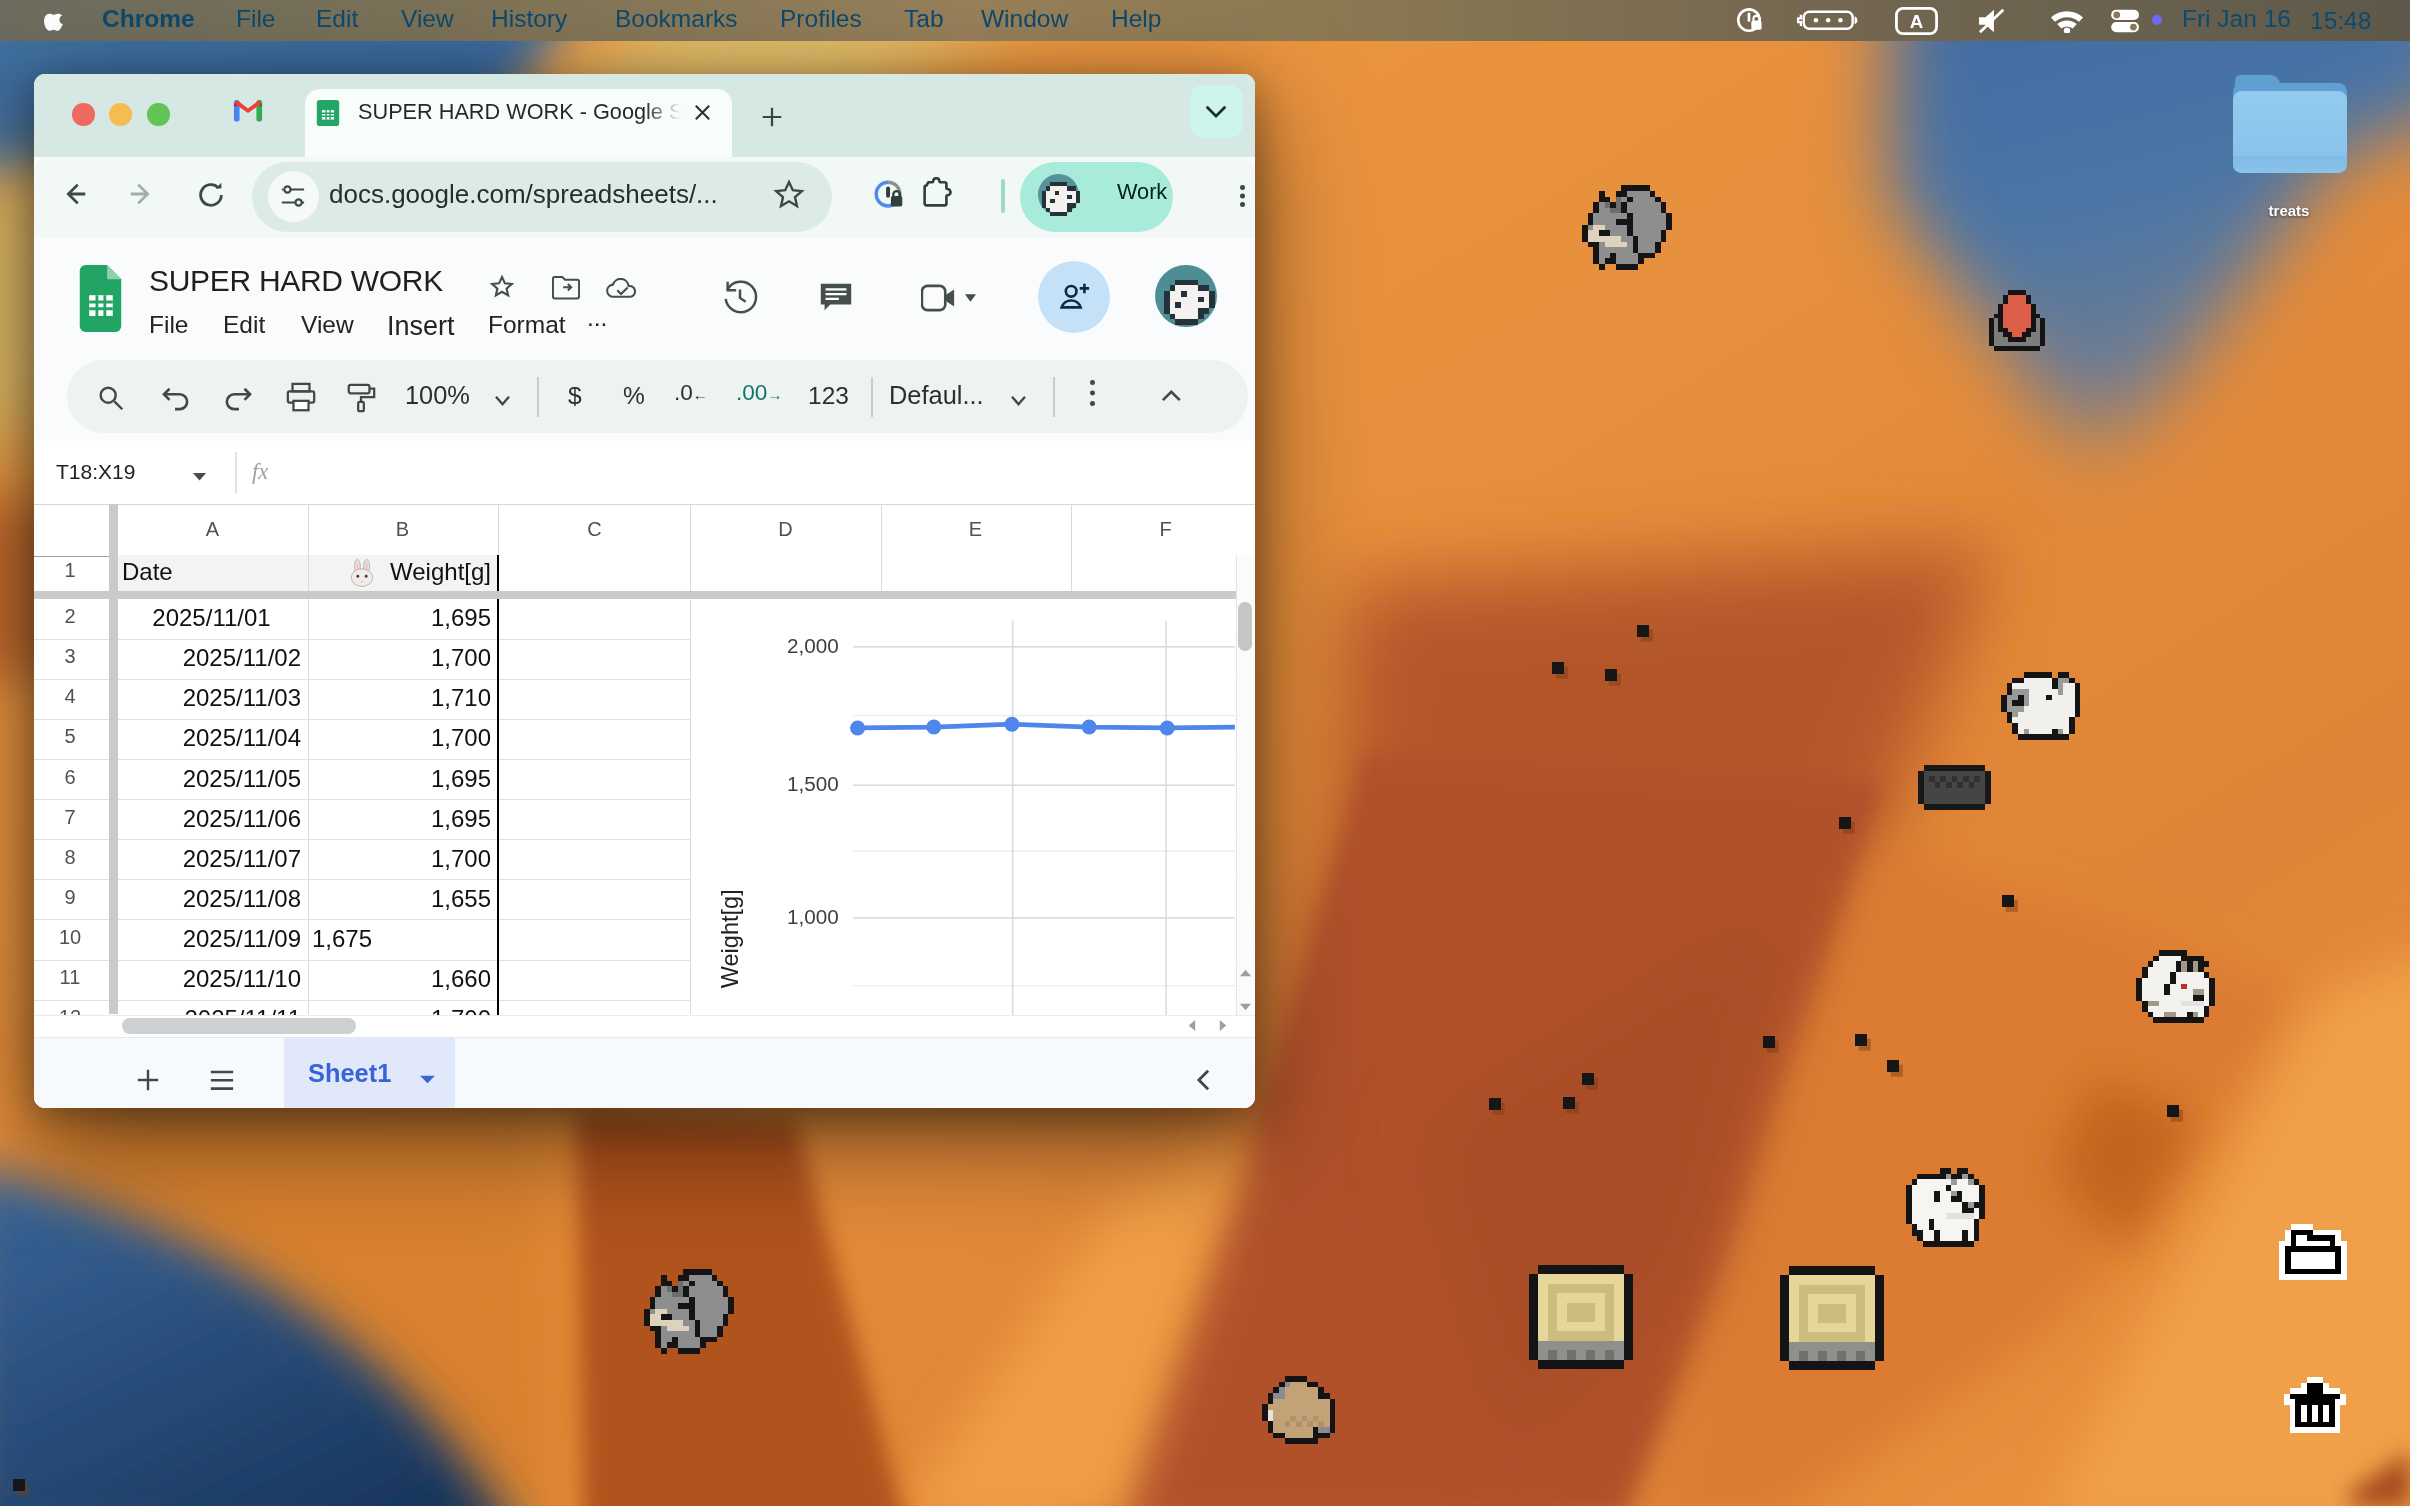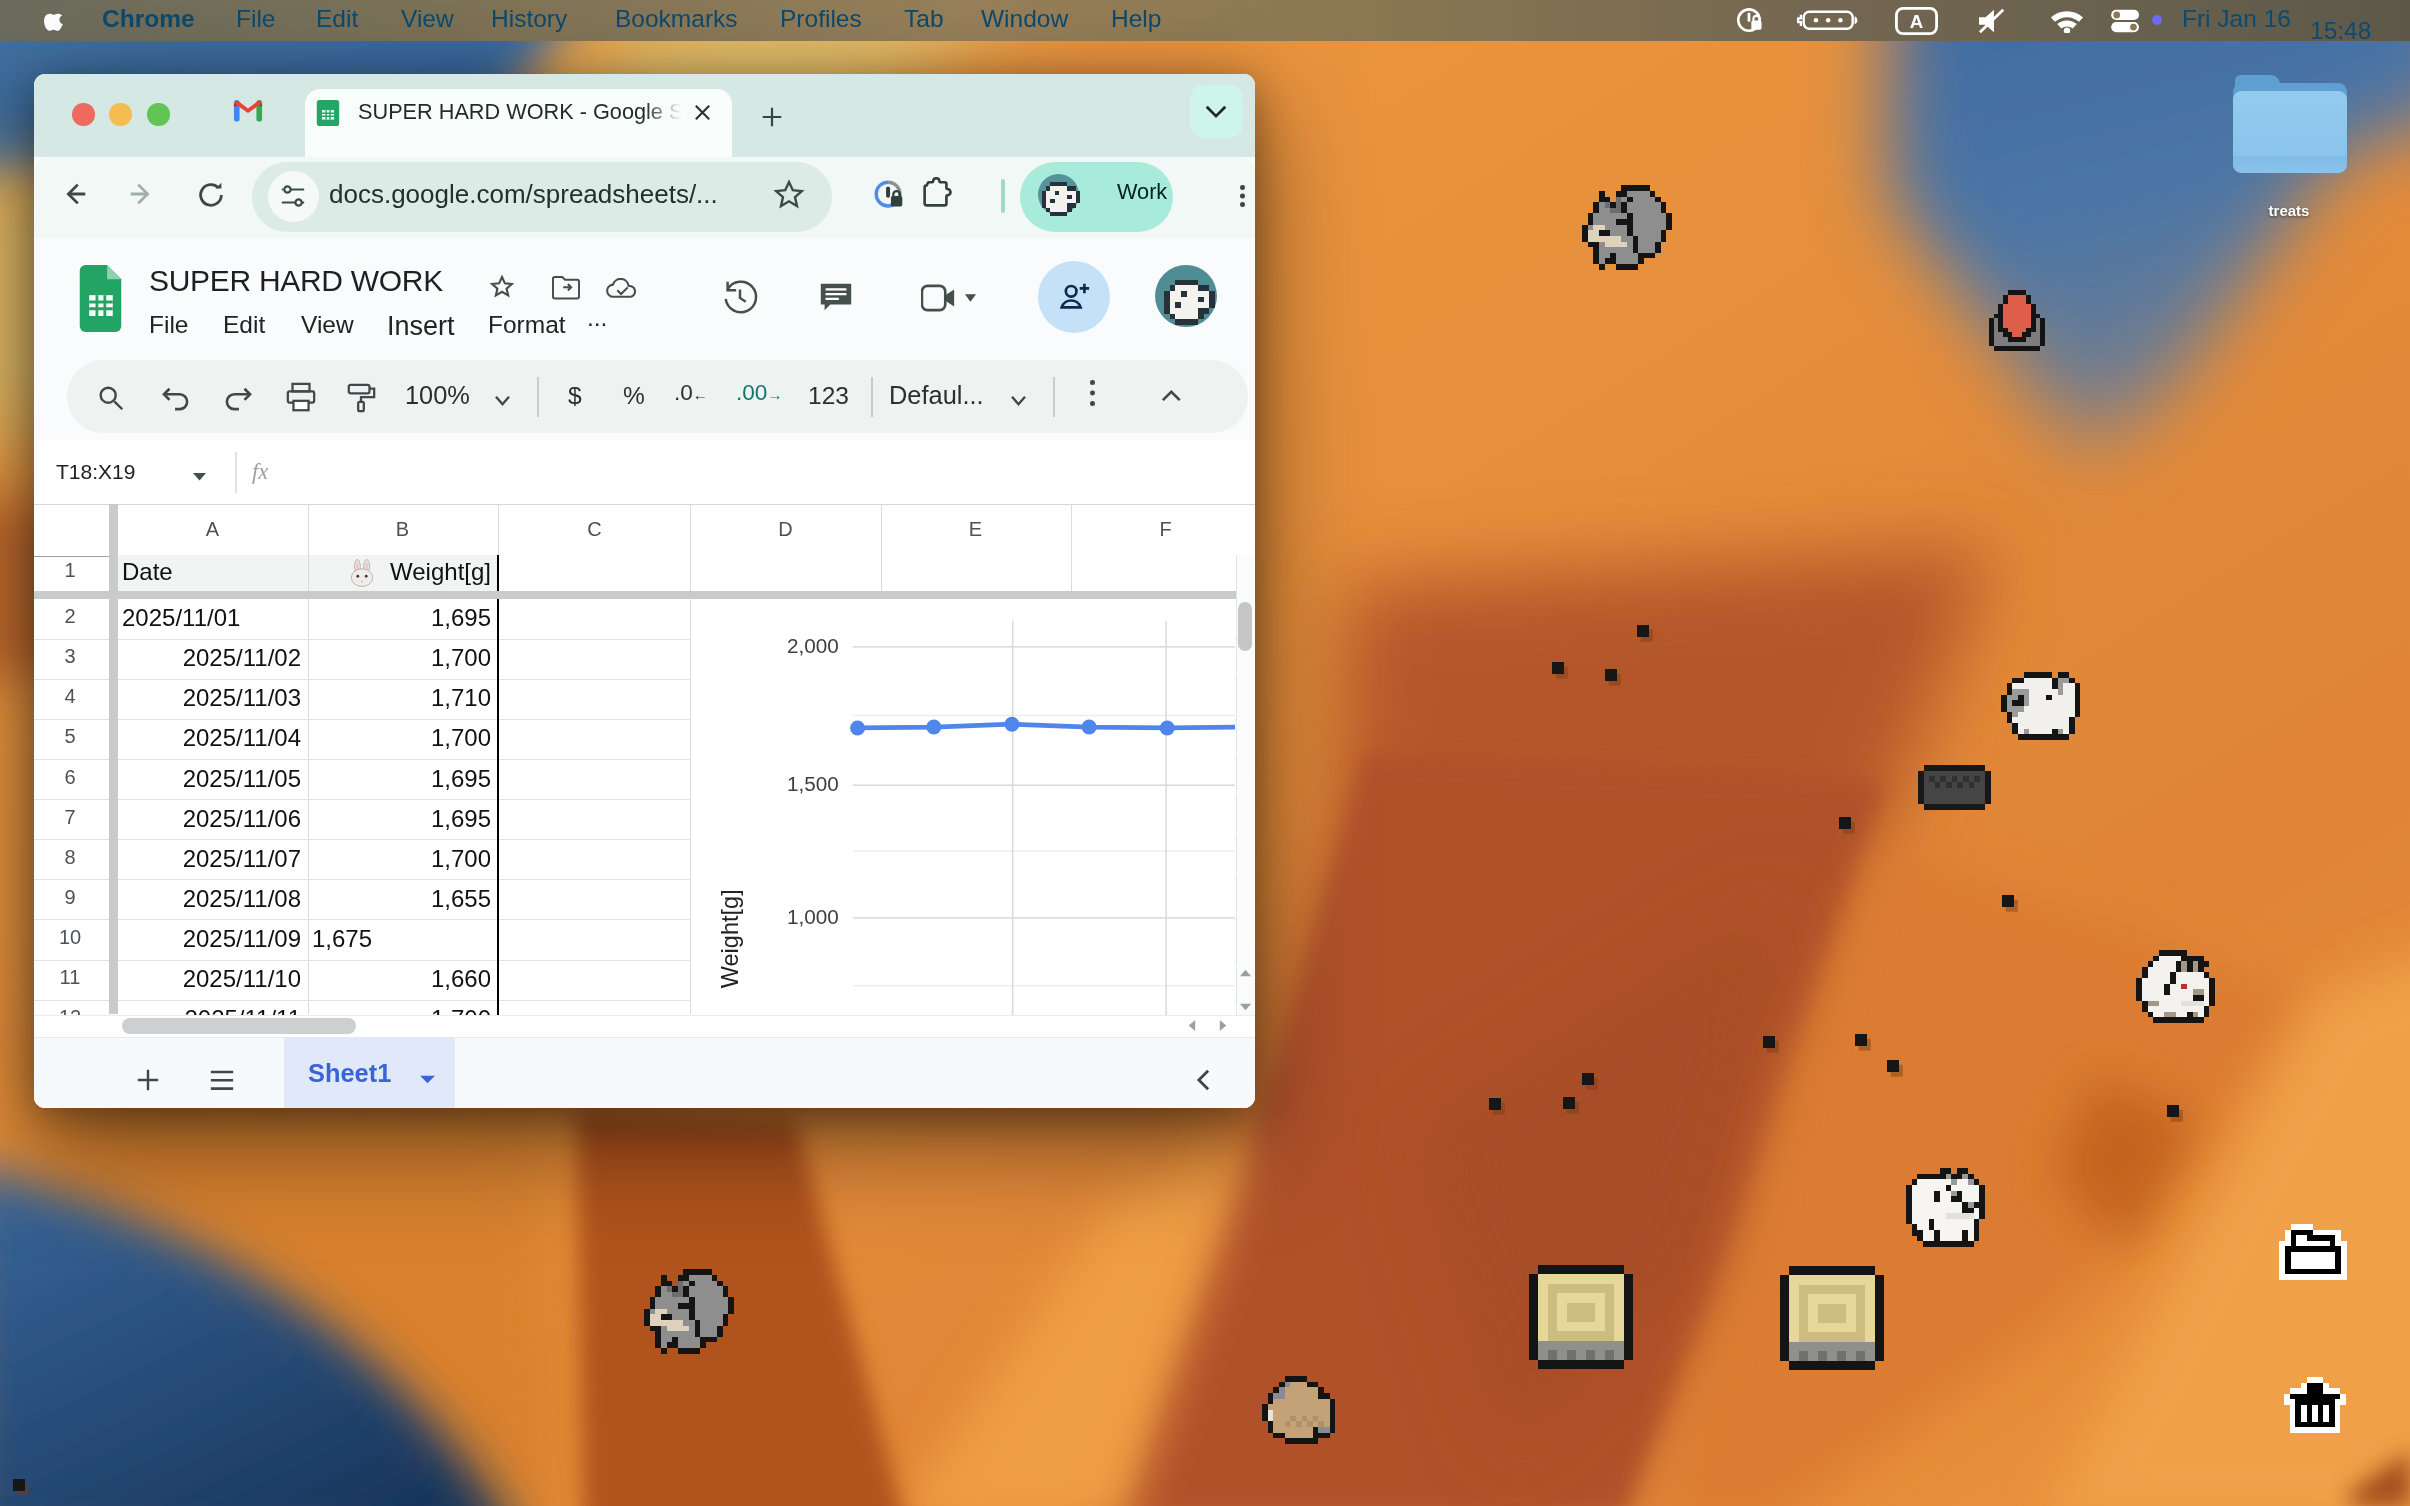--- a/index.html
+++ b/index.html
@@ -818,21 +818,21 @@
   <span class="abs" style="left:236px;top:4.7px;">File</span>
   <span class="abs" style="left:316px;top:4.7px;">Edit</span>
   <span class="abs" style="left:401px;top:4.7px;">View</span>
   <span class="abs" style="left:491px;top:4.7px;">History</span>
   <span class="abs" style="left:615px;top:4.7px;">Bookmarks</span>
   <span class="abs" style="left:780px;top:4.7px;">Profiles</span>
   <span class="abs" style="left:904px;top:4.7px;">Tab</span>
   <span class="abs" style="left:981px;top:4.7px;">Window</span>
   <span class="abs" style="left:1111px;top:4.7px;">Help</span>
   <span class="abs" style="left:2182px;top:4.7px;">Fri Jan 16</span>
-  <span class="abs" style="left:2310px;top:17px;">15:48</span>
+  <span class="abs" style="left:2310px;top:7px;">15:48</span>
 
   <svg class="abs" style="left:1735px;top:5.6px" width="41" height="30" viewBox="0 0 44 32">
     <circle cx="15" cy="15" r="11.5" fill="none" stroke="#fff" stroke-width="2.8"></circle>
     <rect x="13.5" y="7" width="3" height="10" rx="1.5" fill="#fff"></rect>
     <rect x="17.5" y="15.5" width="11" height="10" rx="2" fill="#fff"></rect>
     <path d="M19.8 16.5v-2.8a3.2 3.2 0 0 1 6.4 0v2.8" stroke="#fff" stroke-width="2.2" fill="none"></path>
   </svg>
   <svg class="abs" style="left:1797px;top:9.4px" width="68" height="22.6" viewBox="0 0 72 24">
     <path d="M4 6v4h-3v4h3v4" stroke="#fff" stroke-width="2.4" fill="none"></path>
     <rect x="7" y="3" width="52" height="18" rx="6" fill="none" stroke="#fff" stroke-width="2.6"></rect>
@@ -1143,21 +1143,21 @@
     <svg class="abs" style="left:315px;top:485px" width="26" height="28" viewBox="0 0 28 30">
       <ellipse cx="9" cy="8" rx="3.2" ry="7.5" fill="#e8e3e1" stroke="#b9b2af" stroke-width="1"></ellipse>
       <ellipse cx="19" cy="8" rx="3.2" ry="7.5" fill="#e8e3e1" stroke="#b9b2af" stroke-width="1"></ellipse>
       <ellipse cx="9" cy="8.5" rx="1.4" ry="5" fill="#f3c6cf"></ellipse>
       <ellipse cx="19" cy="8.5" rx="1.4" ry="5" fill="#f3c6cf"></ellipse>
       <ellipse cx="14" cy="20" rx="11.5" ry="9.5" fill="#efecea" stroke="#b9b2af" stroke-width="1"></ellipse>
       <circle cx="9.5" cy="18.5" r="1.5" fill="#3a3a3a"></circle>
       <circle cx="18.5" cy="18.5" r="1.5" fill="#3a3a3a"></circle>
       <path d="M12.5 23.5h3l-1.5 1.8z" fill="#e89aa8"></path>
     </svg>
-    <div class="abs" style="left:88px;top:530px;width:179px;text-align:left;font-size:24px;color:#111;">2025/11/01</div>
+    <div class="abs" style="left:88px;top:530px;width:179px;text-align:center;font-size:24px;color:#111;">2025/11/01</div>
     <div class="abs" style="left:278px;top:530px;width:179px;text-align:right;font-size:24px;color:#111;">1,695</div>
     <div class="abs" style="left:88px;top:570px;width:179px;text-align:right;font-size:24px;color:#111;">2025/11/02</div>
     <div class="abs" style="left:278px;top:570px;width:179px;text-align:right;font-size:24px;color:#111;">1,700</div>
     <div class="abs" style="left:88px;top:610px;width:179px;text-align:right;font-size:24px;color:#111;">2025/11/03</div>
     <div class="abs" style="left:278px;top:610px;width:179px;text-align:right;font-size:24px;color:#111;">1,710</div>
     <div class="abs" style="left:88px;top:650px;width:179px;text-align:right;font-size:24px;color:#111;">2025/11/04</div>
     <div class="abs" style="left:278px;top:650px;width:179px;text-align:right;font-size:24px;color:#111;">1,700</div>
     <div class="abs" style="left:88px;top:691px;width:179px;text-align:right;font-size:24px;color:#111;">2025/11/05</div>
     <div class="abs" style="left:278px;top:691px;width:179px;text-align:right;font-size:24px;color:#111;">1,695</div>
     <div class="abs" style="left:88px;top:731px;width:179px;text-align:right;font-size:24px;color:#111;">2025/11/06</div>

